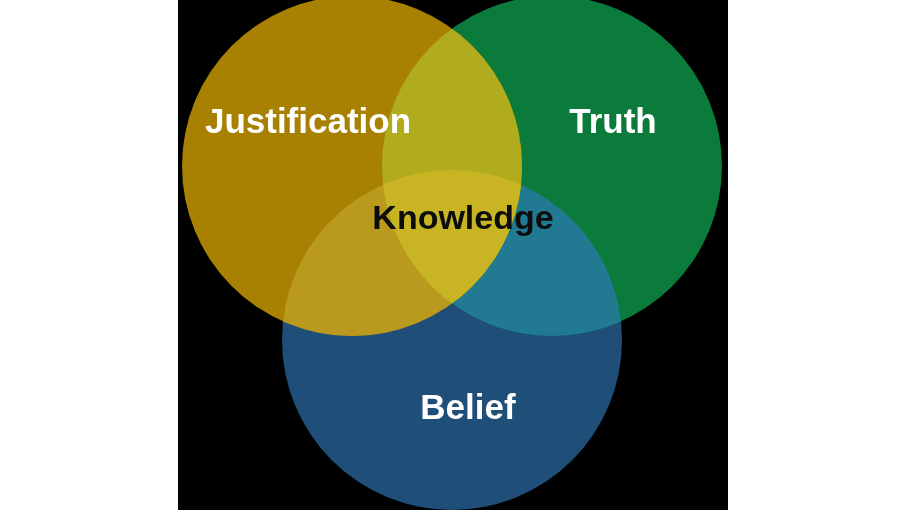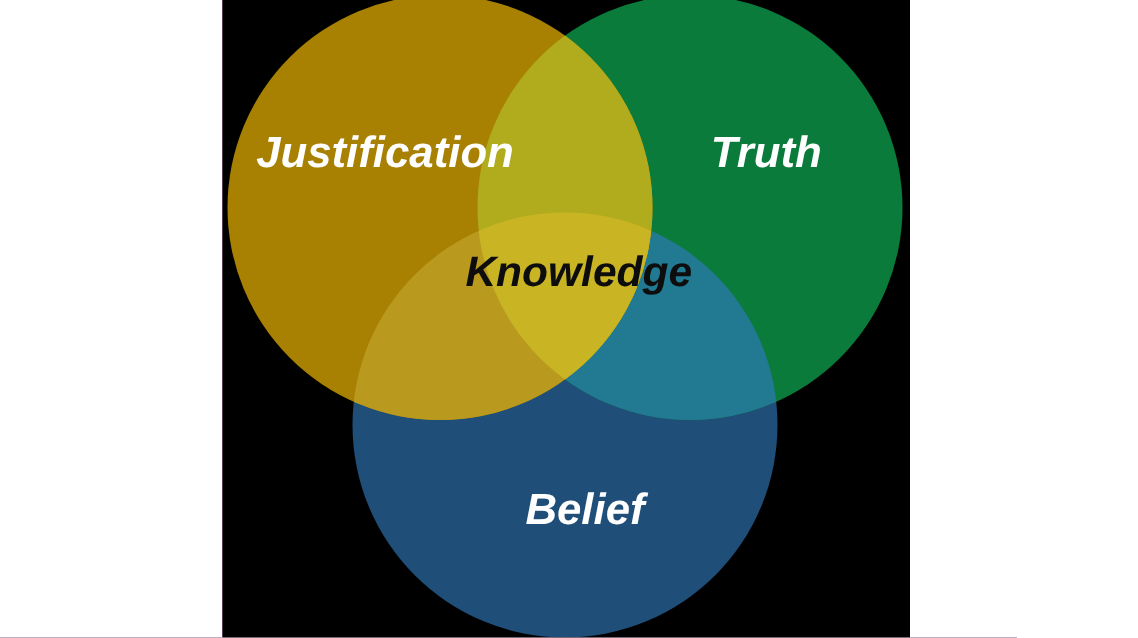--- a/index.html
+++ b/index.html
@@ -53,21 +53,21 @@
     width: 178px;
     height: 510px;
     background: #ffffff;
   }
   .side-pad.left { left: 0; }
   .side-pad.right { left: 728px; width: 182px; }
 </style>
 </head>
 <body>
 
-<div id="stage" style="background: #701a75; font-style: italic;">
+<div id="stage" style="background: #14532d;">
 
   <div class="side-pad left" style="background: rgb(255, 255, 255);"></div>
   <div class="side-pad right" style="background: rgb(255, 255, 255);"></div>
 
   <div id="canvas-panel" style="background: rgb(0, 0, 0);">
     <svg id="venn-svg" viewBox="0 0 550 510" xmlns="http://www.w3.org/2000/svg">
 
       <defs>
         <clipPath id="clip-j">
             <circle cx="174" cy="166" r="170"></circle>

